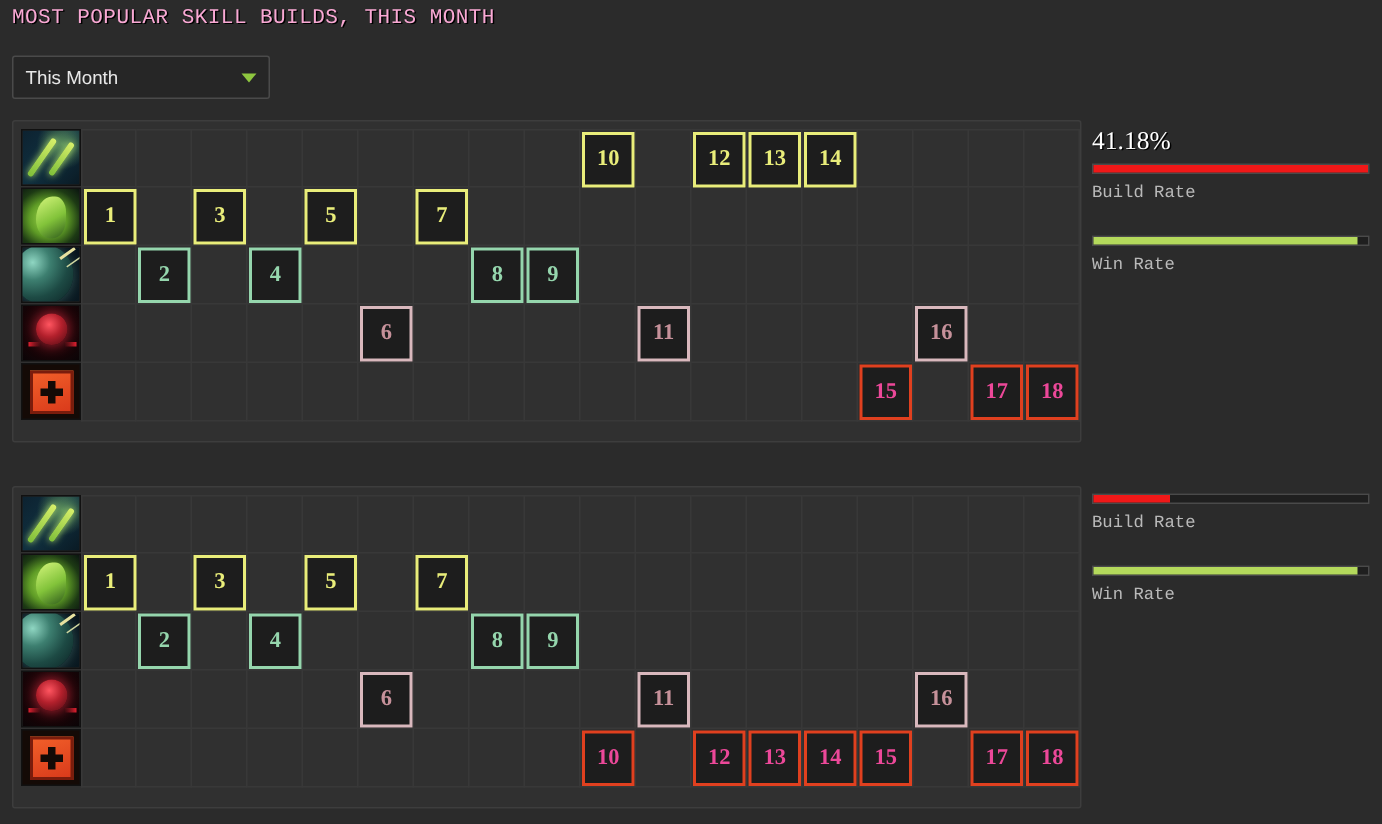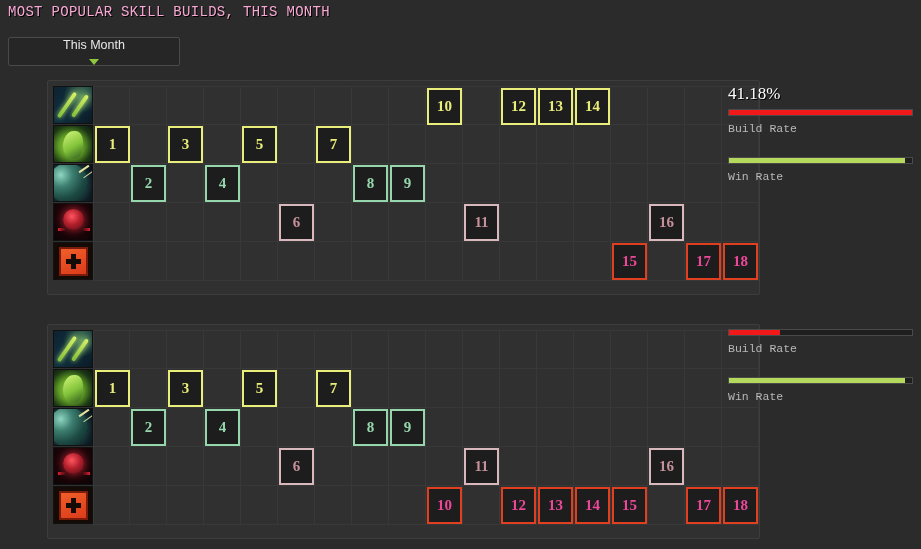--- a/index.html
+++ b/index.html
@@ -22,40 +22,38 @@
 
   .dropdown {
     position: absolute; left: 8px; top: 37px;
     width: 172px; height: 29px;
     background: #262626;
     border: 1px solid #4a4a4a;
     border-radius: 2px;
     display: flex; align-items: center;
     padding: 0 8px;
     cursor: pointer;
-    flex-direction: column;
   }
   .dropdown-label { font-size: 12.5px; color: #e8e8e8; flex: 1; }
   .caret {
     width: 0; height: 0;
     border-left: 5px solid transparent;
     border-right: 5px solid transparent;
     border-top: 6px solid #8ec63f;
   }
 
   
   .build-panel {
     position: absolute;
     left: 8px;
     width: 713px;
     background: #303030;
     border: 1px solid #3d3d3d;
     border-radius: 2px;
     padding: 5px;
-    margin-left: 39px;
   }
   .build-panel.p1 { top: 80px; height: 215px; }
   .build-panel.p2 { top: 324px; height: 215px; }
 
   .grid-wrap { display: flex; }
 
   .icon-col { display: flex; flex-direction: column; }
   .skill-icon {
     width: 40px; height: 38px;
     margin-bottom: 1px;

